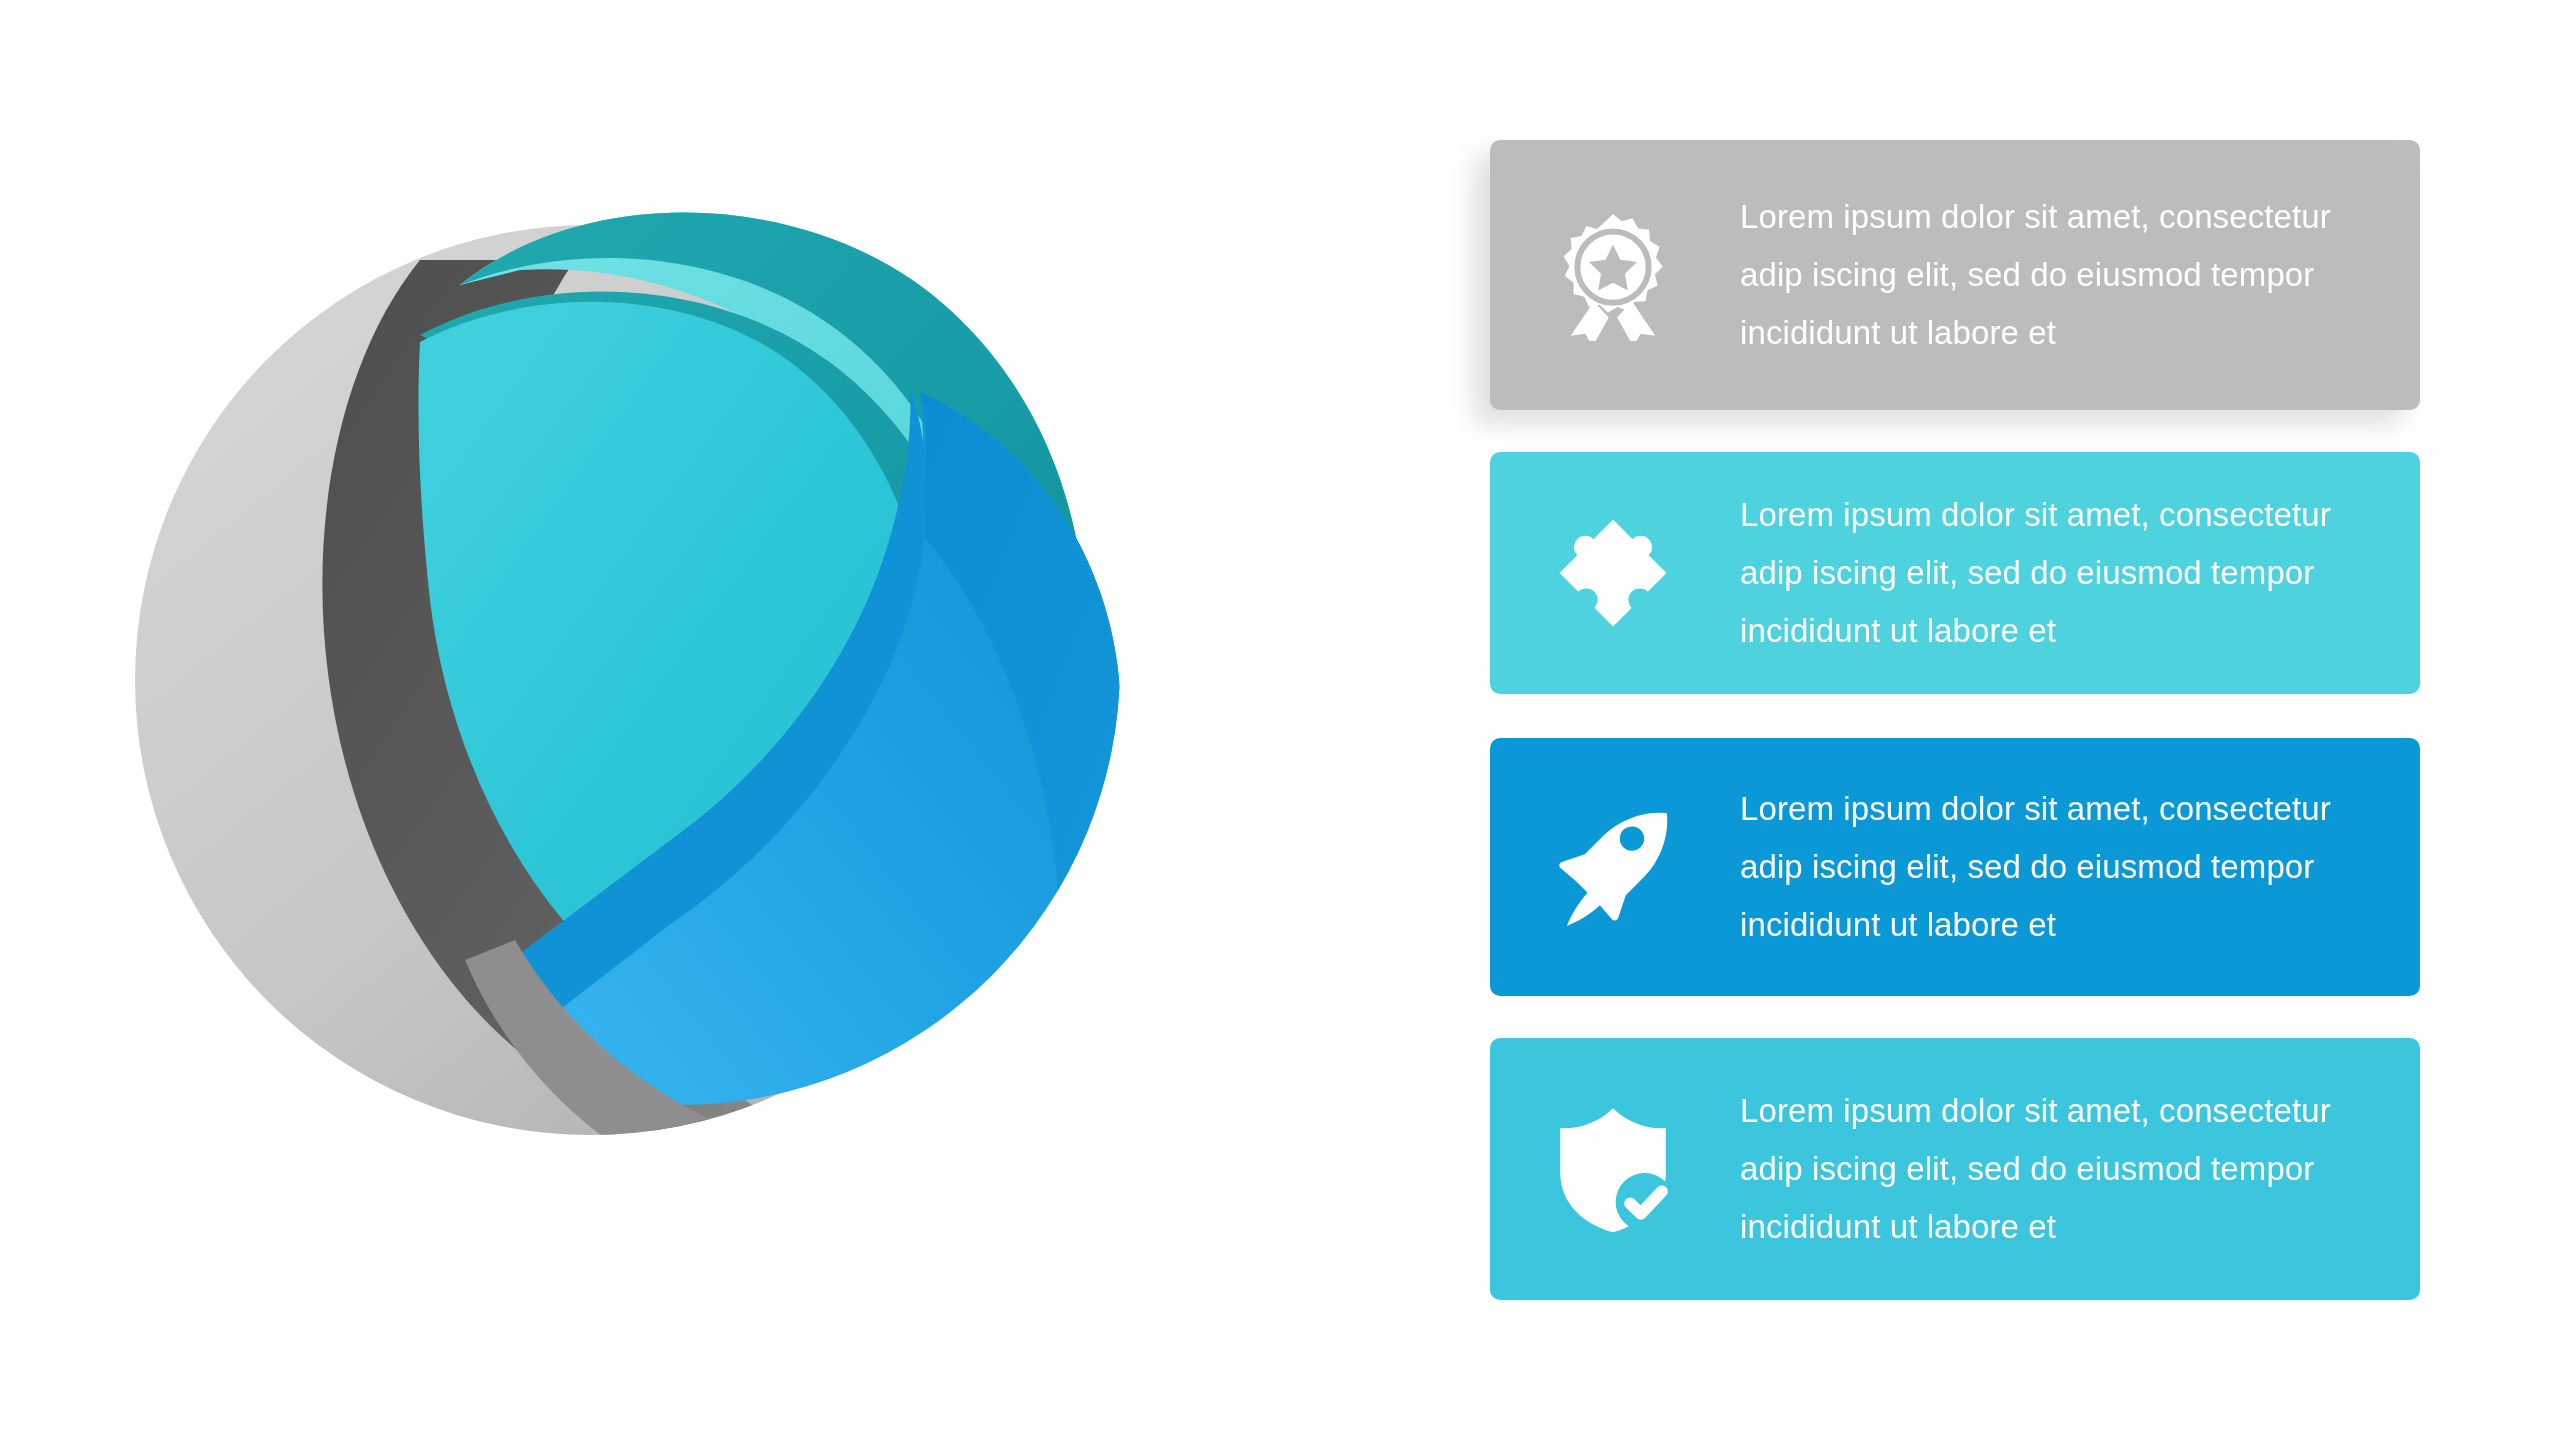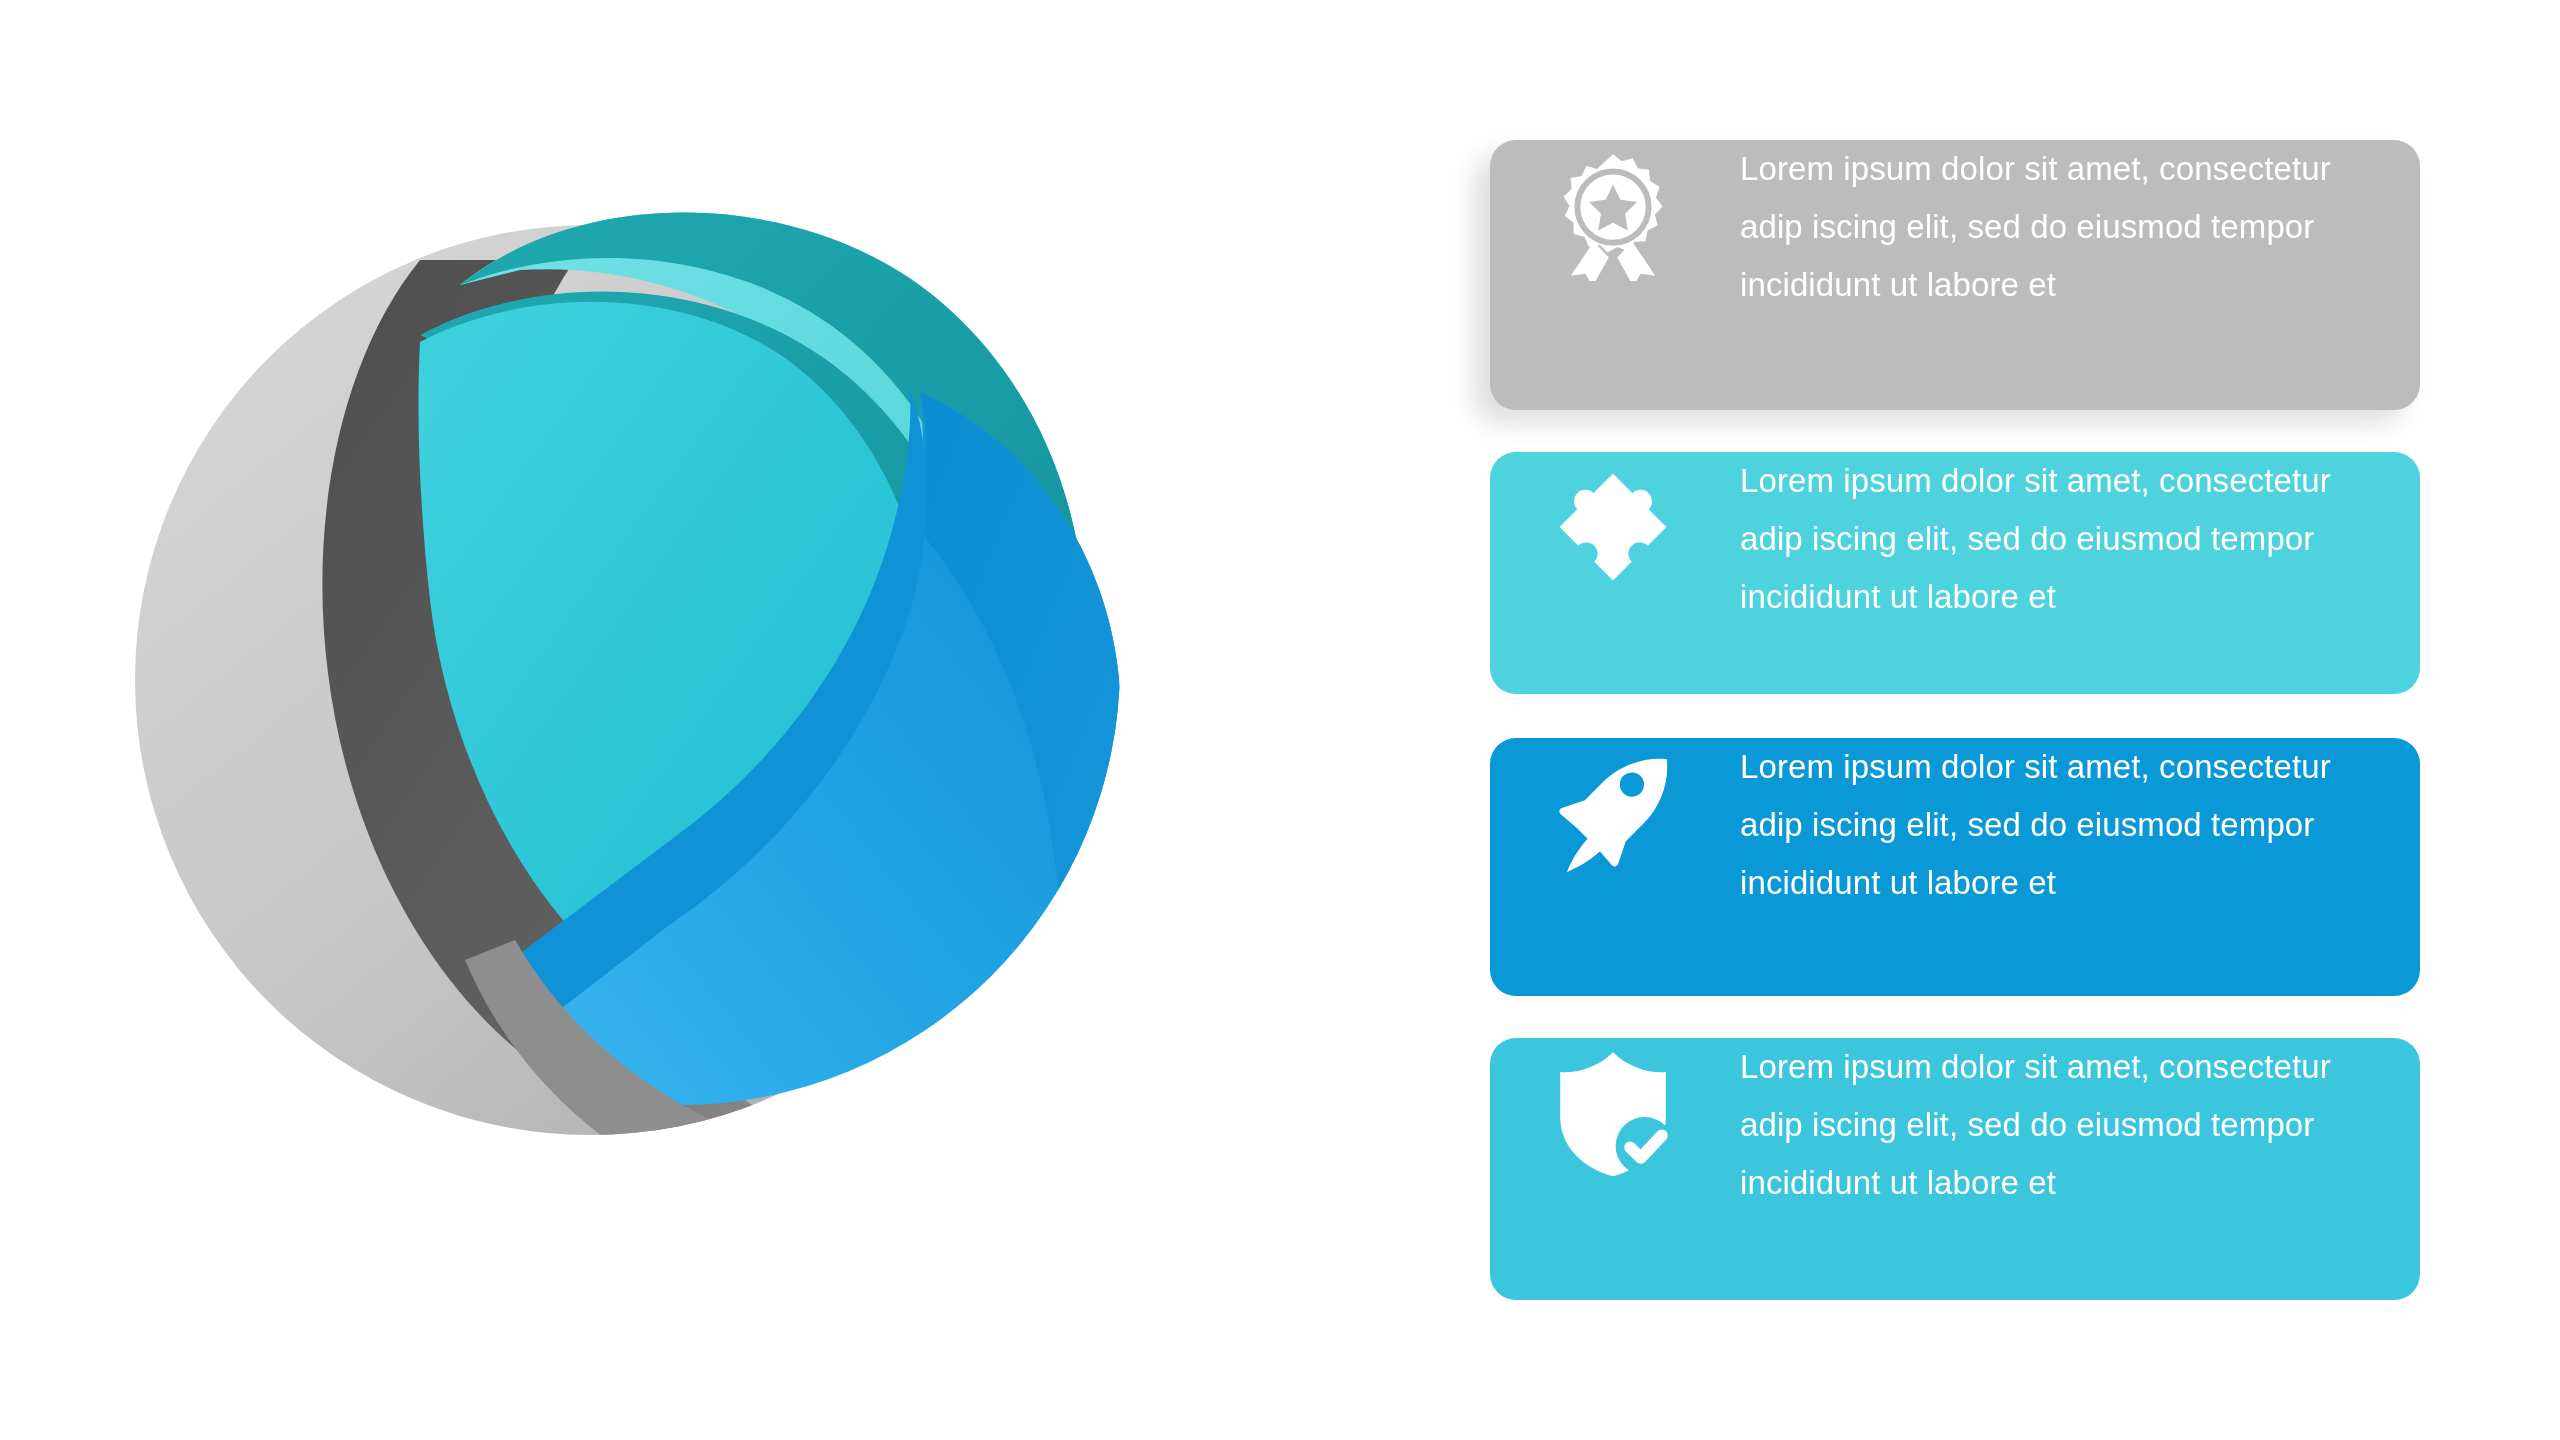--- a/index.html
+++ b/index.html
@@ -45,23 +45,23 @@
     position: absolute;
     left: 1460px;
     top: 0px;
     width: 1000px;
     height: 1440px;
   }
   .card {
     position: absolute;
     left: 30px;
     width: 930px;
-    border-radius: 26px;
+    border-radius: 10px;
     display: flex;
-    align-items: flex-start;
+    align-items: center;
     box-sizing: border-box;
     padding: 0 34px 0 30px;
   }
   .card-1 { top: 140px;  height: 270px; background: #bcbcbc;
             box-shadow: -16px 14px 26px rgba(0,0,0,0.13); }
   .card-2 { top: 452px;  height: 242px; background: #4ed2dd; }
   .card-3 { top: 738px;  height: 258px; background: #0b98d7; }
   .card-4 { top: 1038px; height: 262px; background: #3cc6dd; }
 
   .card-icon {

